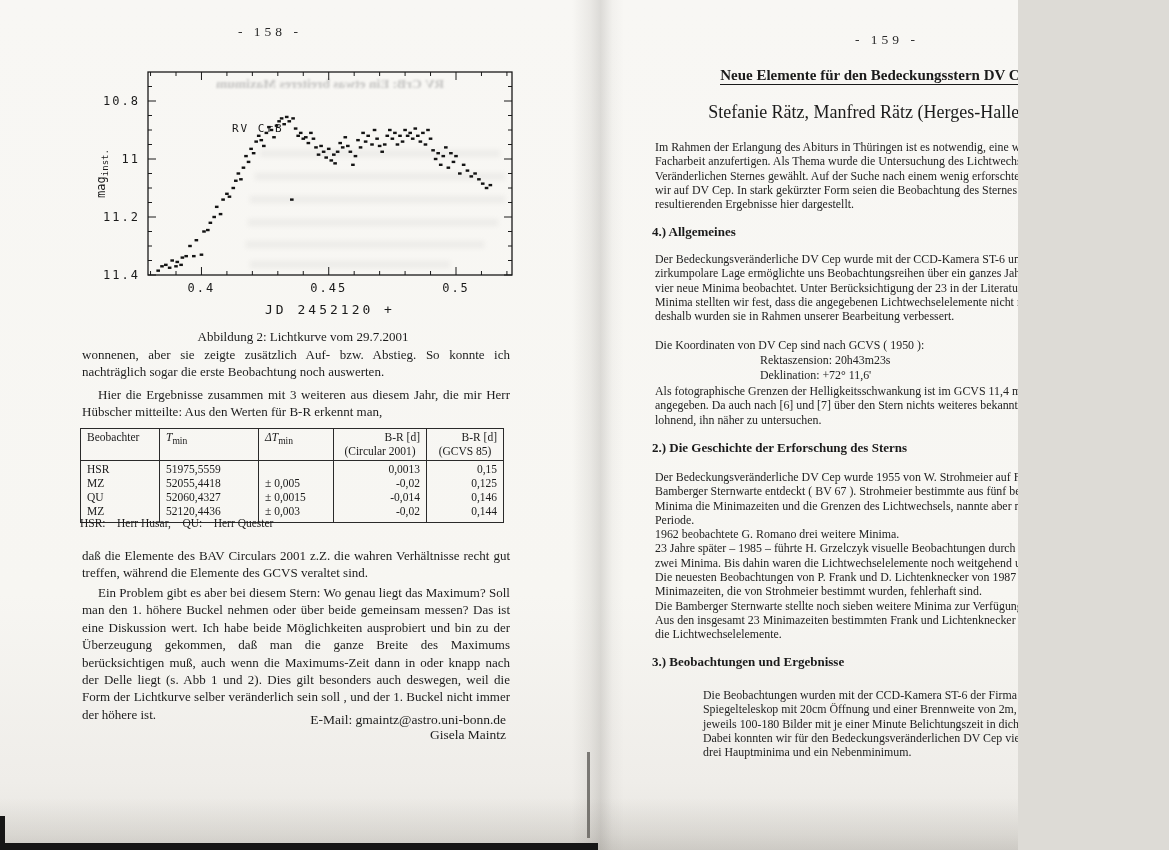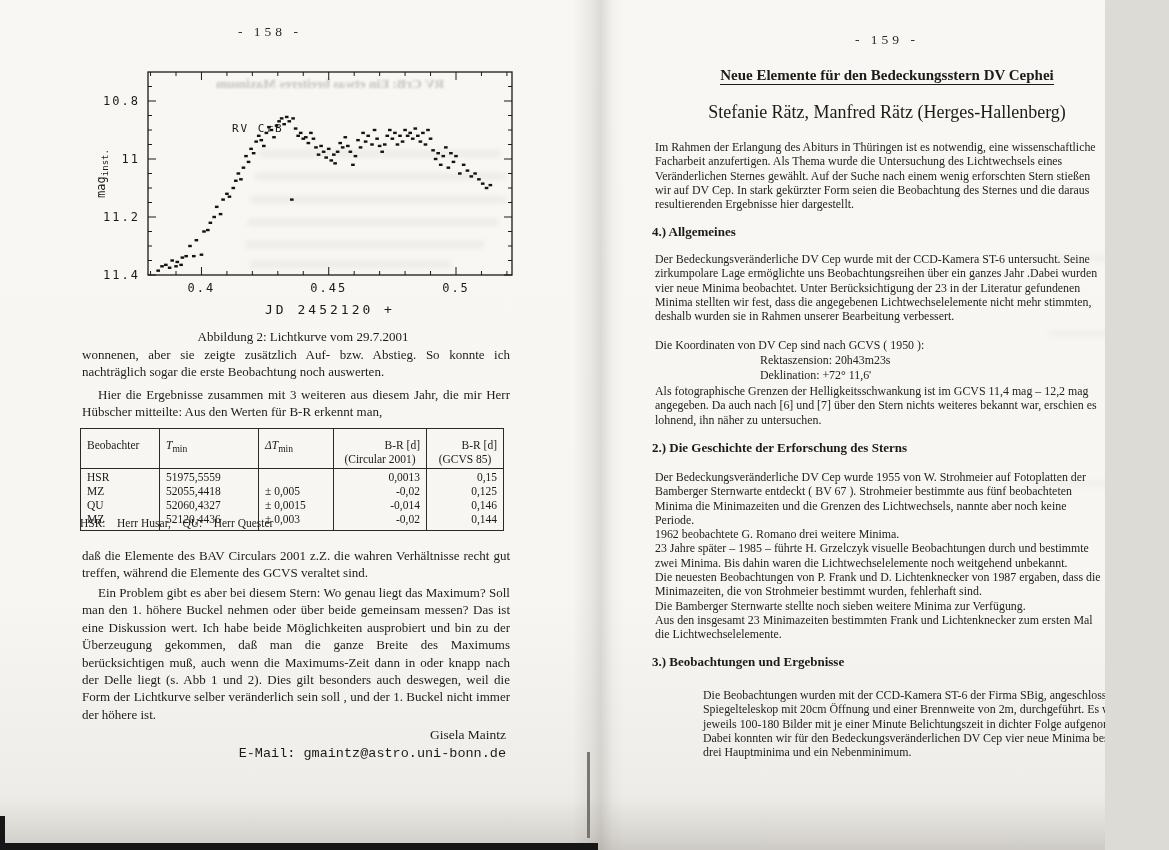--- a/index.html
+++ b/index.html
@@ -1,34 +1,34 @@
 <!DOCTYPE html>
 <html><head>
 <meta charset="utf-8">
 <style>
   html,body{margin:0;padding:0;}
   body{background:#dddbd6;}
-  .scan{position:relative;width:1105px;height:850px;overflow:hidden;
+  .scan{position:relative;width:1018px;height:850px;overflow:hidden;
         background:linear-gradient(180deg,#f8f7f4 0%,#f7f6f2 70%,#efede9 92%,#e6e4df 100%);}
   
   .lp-text{position:absolute;left:82px;width:428px;font-family:"Liberation Serif",serif;
            font-size:13px;line-height:17.4px;color:#1c1c1c;text-align:justify;}
   .lp-indent{text-indent:16px;}
   .page-num{position:absolute;font-family:"Liberation Serif",serif;font-size:13.5px;
             color:#2a2a2a;letter-spacing:4px;text-align:center;}
   .caption{position:absolute;left:78px;width:450px;text-align:center;
            font-family:"Liberation Serif",serif;font-size:13px;color:#1c1c1c;}
   .sig{position:absolute;left:82px;width:424px;text-align:right;
        font-family:"Liberation Serif",serif;font-size:13.5px;color:#1c1c1c;}
   
   .obs-table{position:absolute;left:80px;top:428px;border-collapse:collapse;
              font-family:"Liberation Serif",serif;font-size:11.5px;color:#1a1a1a;
              border:1.3px solid #2a2a2a;}
   .obs-table th,.obs-table td{padding:0 6px;line-height:13.5px;font-weight:normal;vertical-align:top;}
-  .obs-table thead th{border-bottom:1.3px solid #2a2a2a;padding-top:10px;padding-bottom:2px;text-align:left;}
+  .obs-table thead th{border-bottom:1.3px solid #2a2a2a;padding-top:2px;padding-bottom:2px;text-align:left;}
   .obs-table .cb{border-left:1px solid #2a2a2a;}
   .obs-table tbody td{padding-top:0.5px;}
   .obs-table tbody tr:first-child td{padding-top:2px;}
   .obs-table tbody tr:last-child td{padding-bottom:3px;}
   .num{text-align:right;}
   .hdr2{display:block;text-align:center;}
   .hdr1r{display:block;text-align:right;}
   .tfoot-note{position:absolute;left:80px;top:517px;font-family:"Liberation Serif",serif;
               font-size:11.5px;color:#1c1c1c;white-space:pre;}
   
@@ -324,21 +324,21 @@
         <td class="cb num">0,144</td>
       </tr>
     </tbody>
   </table>
   <div class="tfoot-note">HSR:    Herr Husar,    QU:    Herr Quester</div>
 
   <p class="lp-text" style="top:547px;margin:0;">daß die Elemente des BAV Circulars 2001 z.Z. die wahren Verhältnisse recht gut treffen, während die Elemente des GCVS veraltet sind.</p>
   <p class="lp-text lp-indent" style="top:584px;margin:0;">Ein Problem gibt es aber bei diesem Stern: Wo genau liegt das Maximum? Soll man den 1. höhere Buckel nehmen oder über beide gemeinsam messen? Das ist eine Diskussion wert. Ich habe beide Möglichkeiten ausprobiert und bin zu der Überzeugung gekommen, daß man die ganze Breite des Maximums berücksichtigen muß, auch wenn die Maximums-Zeit dann in oder knapp nach der Delle liegt (s. Abb 1 und 2). Dies gilt besonders auch deswegen, weil die Form der Lichtkurve selber veränderlich sein soll , und der 1. Buckel nicht immer der höhere ist.</p>
 
   <div class="sig" style="top:727px;">Gisela Maintz</div>
-  <div class="sig" style="top:746px;font-family:Liberation Mono, monospace;">E-Mail: gmaintz@astro.uni-bonn.de</div>
+  <div class="sig" style="top:712px;">E-Mail: gmaintz@astro.uni-bonn.de</div>
 
   <div class="page-num" style="left:630px;top:32px;width:514px;">- 159 -</div>
 
   <div class="rp-center rp-title" style="top:66px;">
     <span>Neue Elemente für den Bedeckungsstern DV Cephei</span>
   </div>
   <div class="rp-center" style="top:102px;font-size:18px;">Stefanie Rätz, Manfred Rätz (Herges-Hallenberg)</div>
 
   <div class="rp-text" style="top:140px;">Im Rahmen der Erlangung des Abiturs in Thüringen ist es notwendig, eine wissenschaftliche
 Facharbeit anzufertigen. Als Thema wurde die Untersuchung des Lichtwechsels eines

